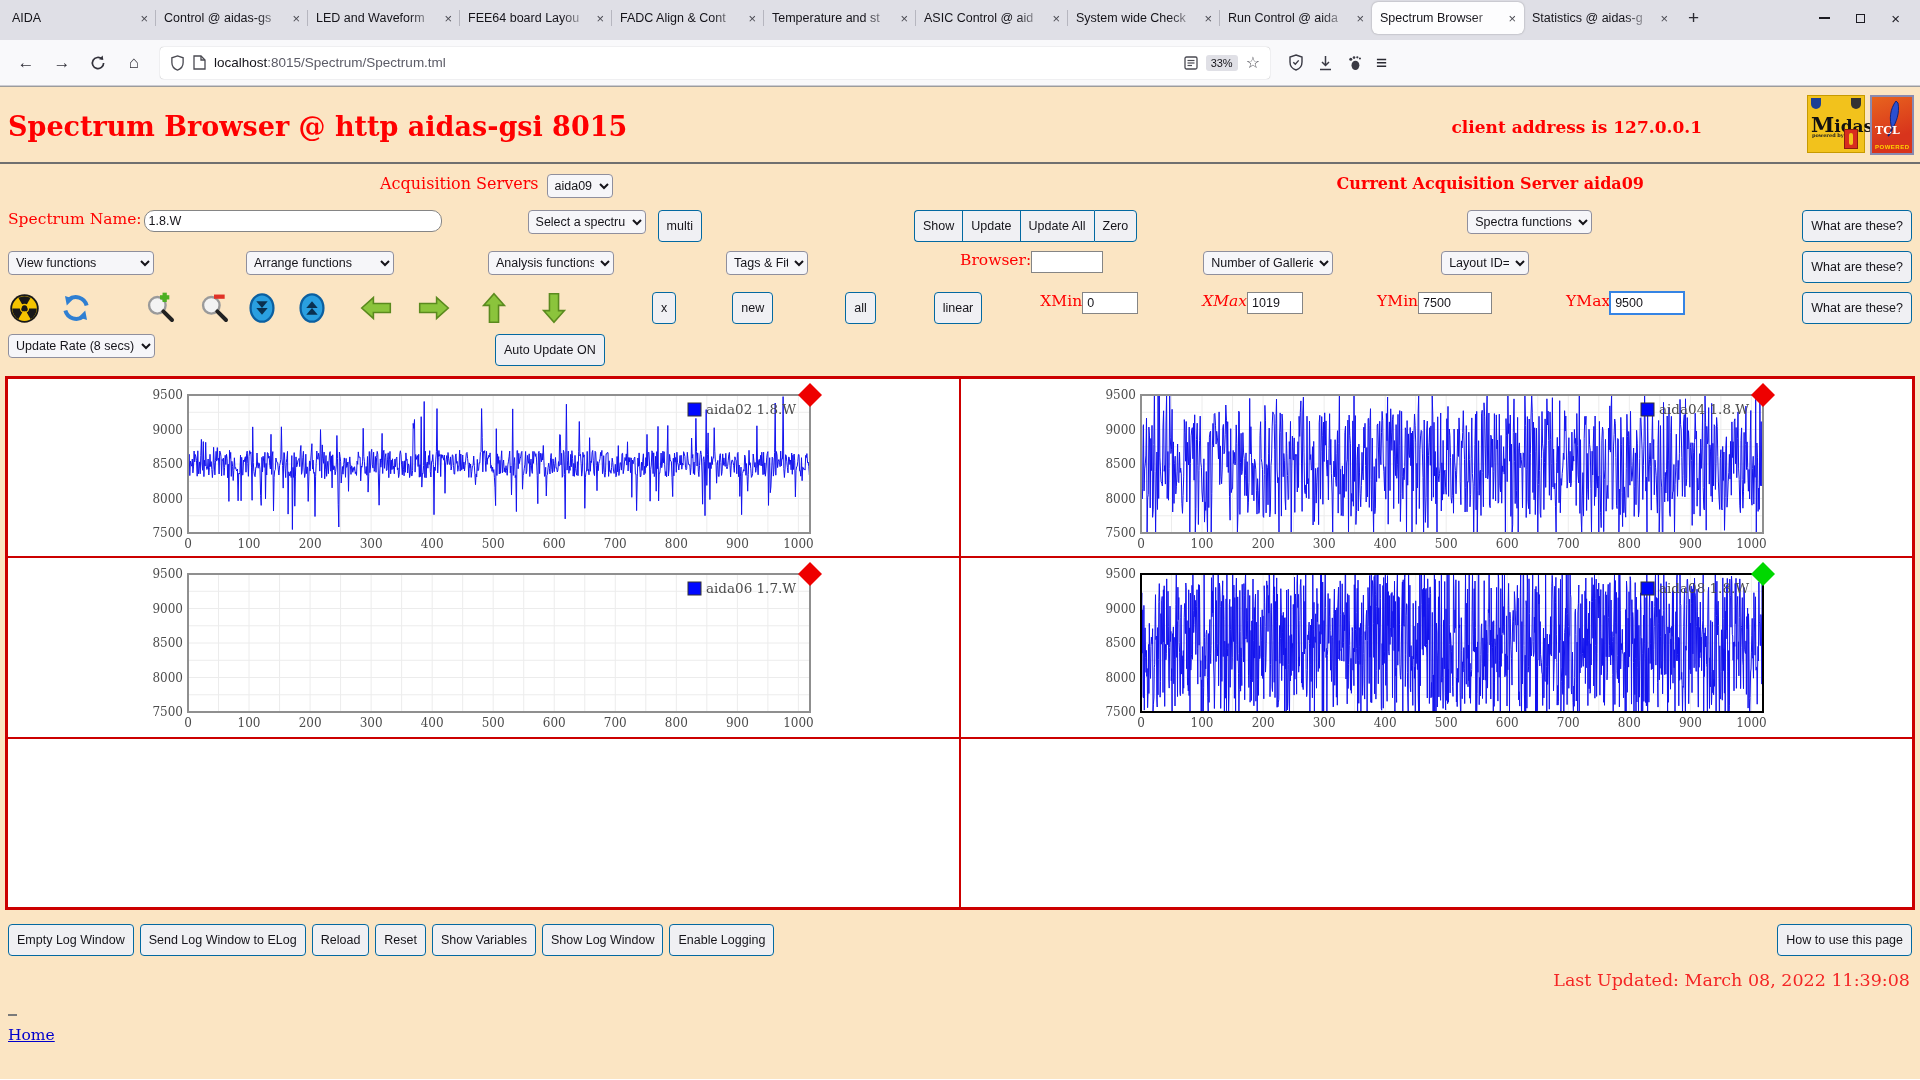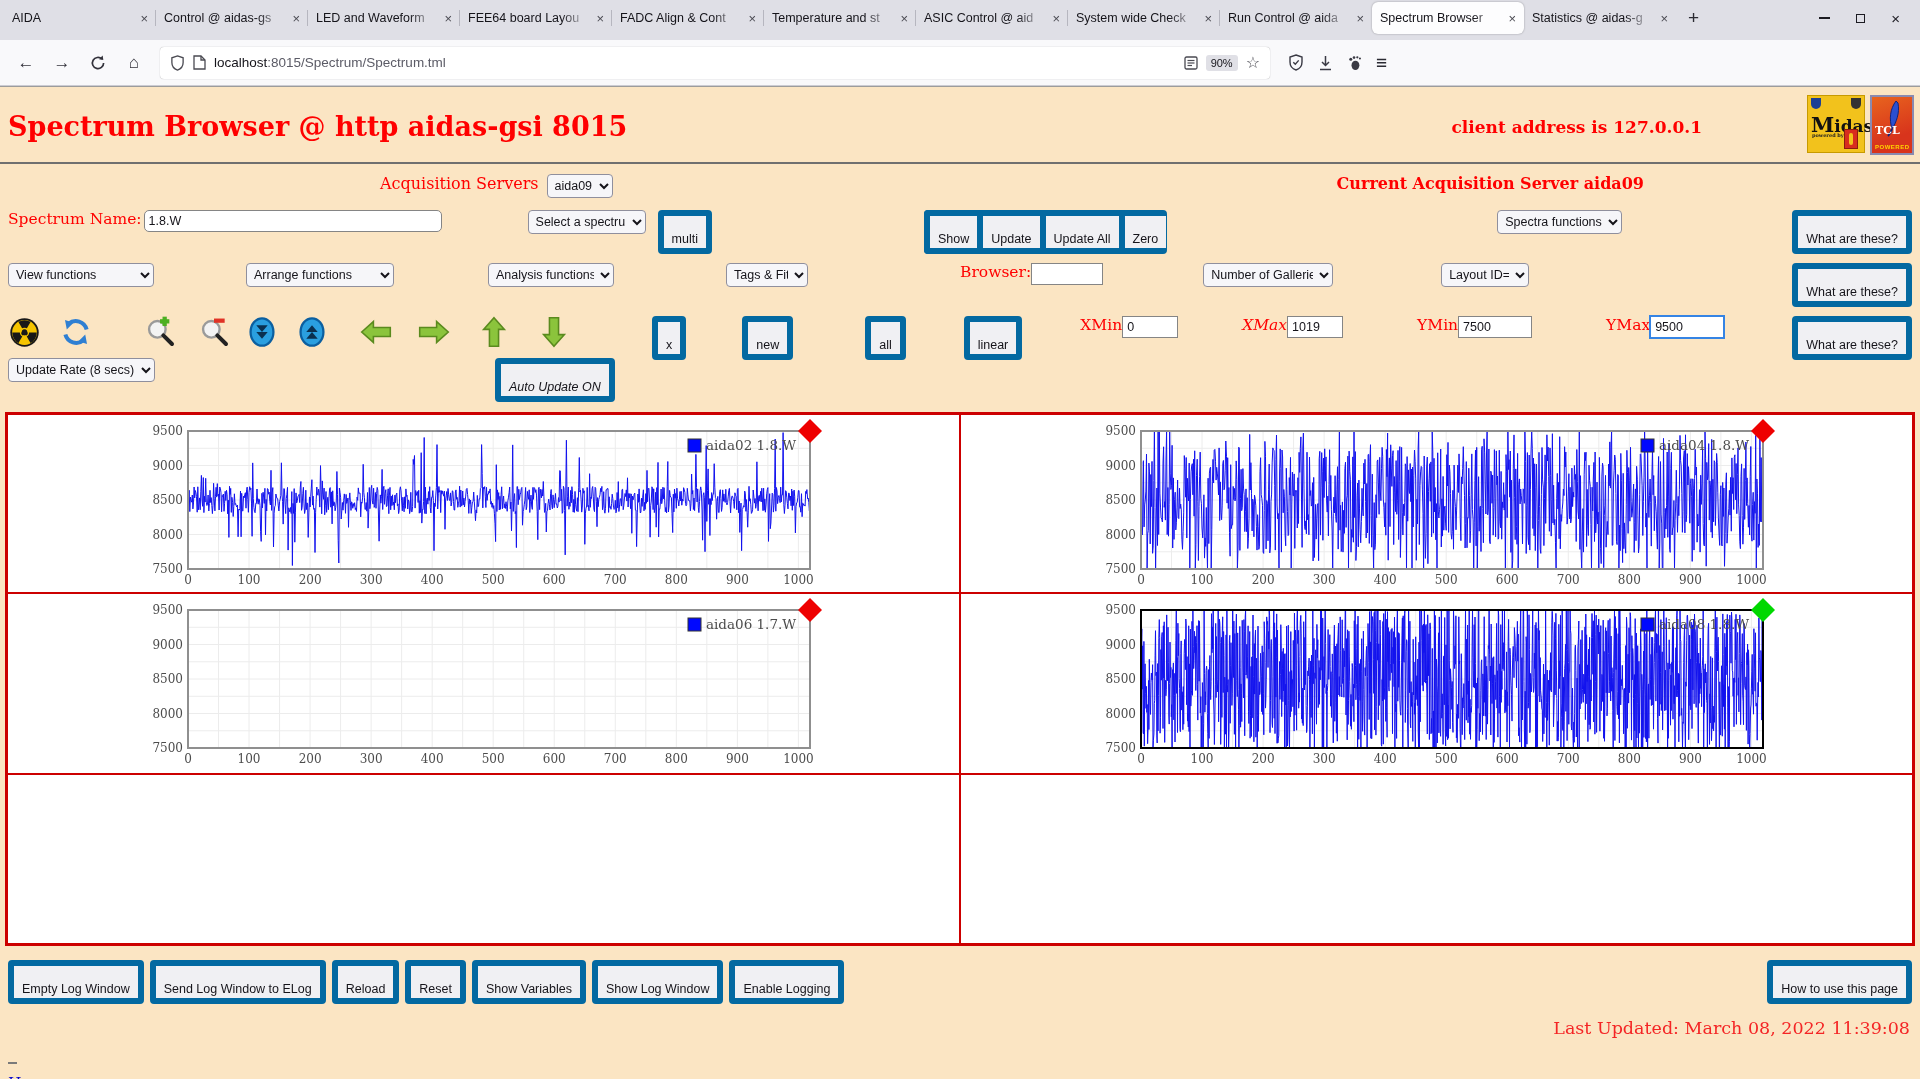--- a/index.html
+++ b/index.html
@@ -59,26 +59,26 @@
 
   hr.rule { border:none; border-top:2px solid #6f6f6f; margin:0; }
 
   .row { display:flex; align-items:flex-start; }
   .acq-row { padding:10px 8px 8px 8px; }
   .acq-label { font-size:16px; margin-left:372px; margin-right:8px; }
   .acq-current { font-size:16px; font-weight:bold; margin-left:auto; margin-right:268px; }
 
   select, button.ui, input[type=text] { font-family:"Liberation Sans",sans-serif; font-size:12.5px; color:#15141a; }
   select { background:#f6f6f9; border:1px solid #8f8f9d; border-radius:4px; padding:2px 3px; height:24px; }
-  button.ui { background:#f0f0f3; border:6px solid #0369a1; border-radius:4px; padding:16px 8px; height:32px; }
+  button.ui { background:#f0f0f3; border:1px solid #0369a1; border-radius:4px; padding:8px 8px; height:32px; }
   input[type=text] { background:#fff; border:1px solid #858585; height:22px; padding:1px 4px; }
 
   .spec-row { padding:4px 8px; }
   .spec-label { font-size:15.5px; margin-right:2px; }
-  .spec-input { width:298px; height:24px; border-radius:5px; border:1px solid #8f8f9d; }
+  .spec-input { width:298px; height:24px; border-radius:10px; border:1px solid #8f8f9d; }
   .spec-row .sel-spectrum { margin-left:86px; width:118px; }
   .spec-row .btn-multi { margin-left:12px; }
   .btn-group { display:flex; margin-left:212px; }
   .btn-group button.ui { border-radius:0; border-right-width:0; }
   .btn-group button.ui:first-child { border-radius:4px 0 0 4px; }
   .btn-group button.ui:last-child { border-radius:0 4px 4px 0; border-right-width:1px; }
   .spec-row .sel-spectra-fn { margin-left:330px; }
   .ml-auto-r8 { margin-left:auto; margin-right:0; }
 
   .fn-row { padding:5px 8px; }
@@ -95,21 +95,21 @@
   .tool-icon { width:32px; height:32px; display:inline-flex; align-items:center; justify-content:center; }
   .tool-row .gap-s { margin-left:20px; } .tool-row .gap-m { margin-left:22px; }
   .btn-x { margin-left:82px; padding:2px 6px; }
   .btn-new { margin-left:56px; } .btn-all { margin-left:72px; padding:2px 5px; } .btn-linear { margin-left:58px; }
   .axis-lbl { font-size:15.5px; margin-left:58px; }
   .axis-inp { width:56px; }
   .axis-inp.w72 { width:74px; }
   .axis-inp.focused { outline:2px solid #3584e4; outline-offset:-1px; }
 
   .upd-row { padding:2px 8px 6px 8px; }
-  .upd-row .btn-auto { margin-left:340px;font-style:italic; }
+  .upd-row .btn-auto { margin-left:340px; }
 
   
   .chart-grid { margin:4px 5px 0 5px; border:2px solid #cc0000; display:grid;
                 grid-template-columns:1fr 1fr; grid-template-rows:179px 181px 170px; background:#fff; }
   .chart-cell { border:1px solid #cc0000; background:#fff; overflow:hidden; display:flex; justify-content:center; }
   .chart-holder { margin-top:4px; }
   svg.chart text { font-family:"DejaVu Serif","Liberation Serif",serif; fill:#4c4c4c; }
 
   
   .log-row { padding:14px 8px 0 8px; display:flex; align-items:center; gap:6px; }
@@ -197,21 +197,21 @@
     </span>
     <span class="url-text"><b>localhost</b><span>:8015/Spectrum/Spectrum.tml</span></span>
     <span class="chrome-icon">
       <svg width="14" height="14" viewBox="0 0 14 14">
           <rect x="1" y="1" width="12" height="12" rx="1.5" fill="none" stroke="#4a4a52" stroke-width="1.3"></rect>
           <line x1="3.5" y1="4.5" x2="10.5" y2="4.5" stroke="#4a4a52" stroke-width="1.2"></line>
           <line x1="3.5" y1="7" x2="10.5" y2="7" stroke="#4a4a52" stroke-width="1.2"></line>
           <line x1="3.5" y1="9.5" x2="8" y2="9.5" stroke="#4a4a52" stroke-width="1.2"></line>
         </svg>
     </span>
-    <span class="zoom-pill">90%</span>
+    <span class="zoom-pill">33%</span>
     <span class="chrome-icon" style="font-size:16px;">☆</span>
   </div>
   <div class="nav-right">
     <span class="chrome-icon">
       <svg width="16" height="17" viewBox="0 0 16 17">
           <path d="M8 1 L14 3 V8 C14 12.2 11.2 15 8 16 C4.8 15 2 12.2 2 8 V3 Z" fill="none" stroke="#3a3a44" stroke-width="1.4"></path>
           <path d="M5.3 8.2 l2 2 l3.4 -3.8" fill="none" stroke="#3a3a44" stroke-width="1.4"></path>
         </svg>
     </span>
     <span class="chrome-icon">

